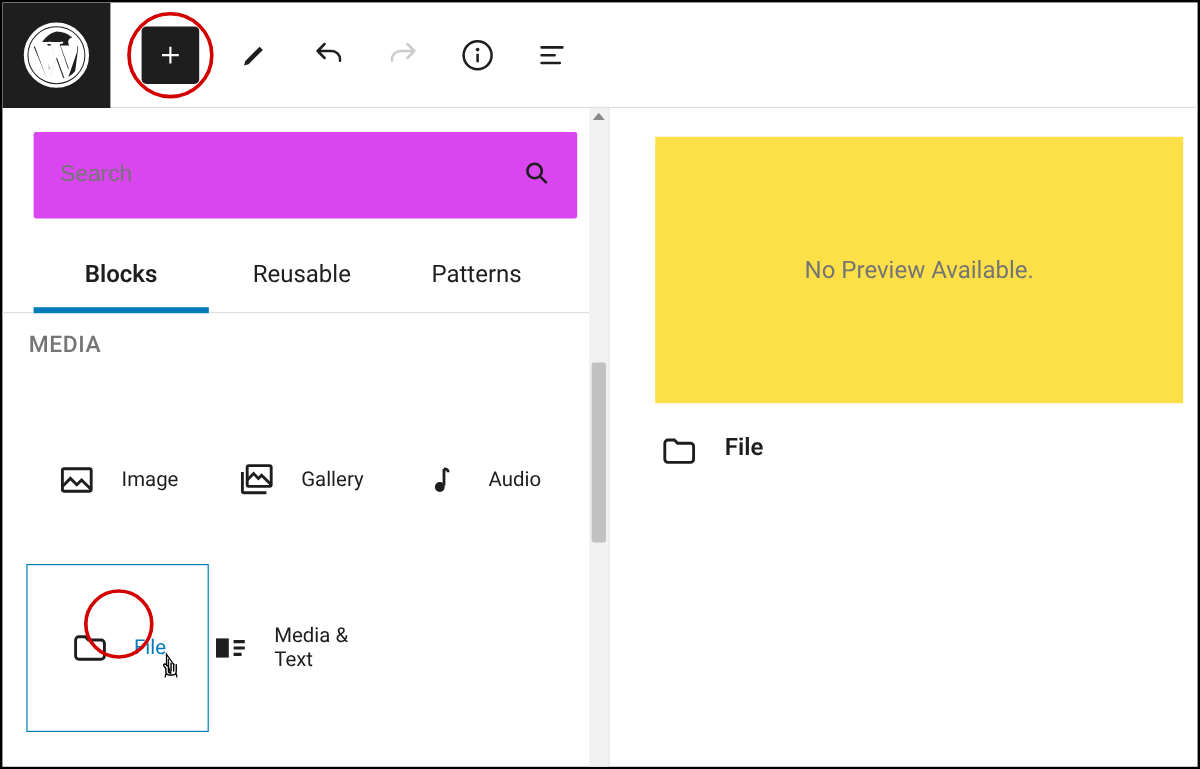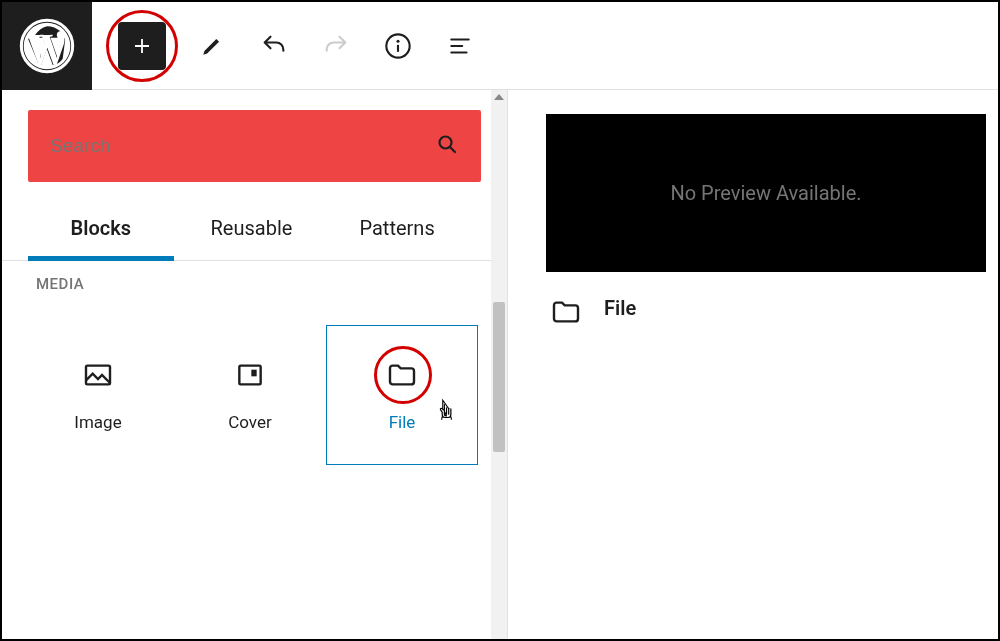--- a/index.html
+++ b/index.html
@@ -56,21 +56,21 @@
   .scrollbar-track::before {
     content: ""; position: absolute; top: 0; left: 3px; width: 10px; height: 10px;
     background: #f1f1f1;
   }
   .scroll-arrow { position: absolute; left: 3px; width: 0; height: 0; border-left: 5px solid transparent; border-right: 5px solid transparent; }
   .scroll-arrow.up { top: 4px; border-bottom: 6px solid #888; }
   .scroll-thumb { position: absolute; left: 2px; top: 212px; width: 12px; height: 150px; background: #c1c1c1; border-radius: 2px; }
 
   .search-box {
     margin: 4px 26px 16px 26px;
-    height: 72px; background: #ef4444; border-radius: 2px;
+    height: 72px; background: #d946ef; border-radius: 2px;
     display: flex; align-items: center; padding: 0 22px;
     font-size: 19px; color: #6a6a6a;
     position: relative;
     cursor: text;
   }
   .search-box input {
     flex: 1; border: none; background: transparent; outline: none;
     font-size: 19px; color: #333;
   }
   .search-box input::placeholder { color: #757575; }
@@ -85,45 +85,45 @@
   .tab {
     width: 33.33%; padding: 18px 0 16px 0; font-size: 20px; font-weight: 400;
     cursor: pointer; color: #1e1e1e;
   }
   .tab:nth-child(1) { font-weight: 600; }
   .tab.active { border-bottom: 5px solid #007cba; margin-bottom: -1px; font-weight: 600; }
   .tab:nth-child(2) { padding-left: 10px; }
   .tab:nth-child(3) { padding-left: 10px; }
 
   .section-label {
-    padding: 14px 26px 0 34px; font-size: 15px; color: #757575; font-weight: 500; letter-spacing: 0.5px;
+    padding: 14px 26px 0 22px; font-size: 19px; color: #757575; font-weight: 500; letter-spacing: 0.5px;
   }
 
   .block-grid {
     display: grid; grid-template-columns: repeat(3, 152px);
     gap: 0; padding: 32px 16px 0 20px; justify-content: start;
   }
   .block-item {
-    height: 140px; display: flex; flex-direction: column;
+    height: 140px; display: flex; flex-direction: row;
     align-items: center; justify-content: center; gap: 20px;
     cursor: pointer; position: relative; border: 1px solid transparent;
   }
   .block-item.selected { border: 1.5px solid #007cba; }
   .block-item.selected .block-label { color: #007cba; }
   .block-icon { width: 34px; height: 34px; display: flex; align-items: center; justify-content: center; }
   .block-label { font-size: 17px; color: #1e1e1e; }
   .red-circle.block-circle { width: 58px; height: 58px; top: 20px; left: 47px; }
   .cursor-pointer {
     position: absolute; top: 72px; left: 108px; pointer-events: none;
   }
 
   
   .preview { flex: 1; padding: 24px 12px 0 38px; }
   .preview-box {
-    height: 158px; background: #000000;
+    height: 222px; background: #fde047;
     display: flex; align-items: center; justify-content: center;
     font-size: 20px; color: #757575;
   }
   .preview-info {
     padding: 24px 10px 0 4px; display: flex; gap: 22px; align-items: flex-start;
   }
   .preview-title { font-size: 20px; font-weight: 600; color: #1e1e1e; margin-bottom: 8px; }
   .preview-desc { font-size: 19px; color: #555; }
 </style>
 </head>
@@ -202,49 +202,69 @@
       <div class="block-item">
         <span class="block-icon">
           <svg width="32" height="32" viewBox="0 0 24 24">
               <rect x="3" y="5" width="18" height="14" rx="1" stroke="#1e1e1e" stroke-width="1.8" fill="none"></rect>
               <path d="M3 16l5-5 4 4 3-3 6 6" stroke="#1e1e1e" stroke-width="1.8" fill="none"></path>
             </svg>
         </span>
         <span class="block-label">Image</span>
       </div>
 
-
-
-      <div class="block-item">
-        <span class="block-icon">
-          <svg width="32" height="32" viewBox="0 0 24 24">
-              <rect x="4" y="5" width="16" height="14" rx="1" stroke="#1e1e1e" stroke-width="1.8" fill="none"></rect>
-              <rect x="13" y="8" width="4" height="5" fill="#1e1e1e"></rect>
-            </svg>
-        </span>
-        <span class="block-label">Cover</span>
-      </div>
+      <div class="block-item">
+        <span class="block-icon">
+          <svg width="32" height="32" viewBox="0 0 24 24">
+              <rect x="6" y="3" width="15" height="13" rx="1" stroke="#1e1e1e" stroke-width="1.8" fill="none"></rect>
+              <path d="M6 12l4-4 3 3 2-2 6 6" stroke="#1e1e1e" stroke-width="1.8" fill="none"></path>
+              <path d="M3 7v12a1 1 0 001 1h14" stroke="#1e1e1e" stroke-width="1.8" fill="none"></path>
+            </svg>
+        </span>
+        <span class="block-label">Gallery</span>
+      </div>
+
+      <div class="block-item">
+        <span class="block-icon">
+          <svg width="28" height="28" viewBox="0 0 24 24">
+              <path d="M12 4v12" stroke="#1e1e1e" stroke-width="2"></path>
+              <circle cx="9" cy="17" r="3.5" fill="#1e1e1e"></circle>
+              <path d="M12 4c2 0 3 1 3 2.5" stroke="#1e1e1e" stroke-width="2" fill="none"></path>
+            </svg>
+        </span>
+        <span class="block-label">Audio</span>
+      </div>
+
 
       <div class="block-item selected">
         <span class="block-icon">
           <svg width="32" height="32" viewBox="0 0 24 24">
               <path d="M3 7a2 2 0 012-2h4l2 2h8a2 2 0 012 2v8a2 2 0 01-2 2H5a2 2 0 01-2-2V7z" stroke="#1e1e1e" stroke-width="1.8" fill="none"></path>
             </svg>
         </span>
         <span class="block-label">File</span>
         <div class="red-circle block-circle"></div>
         <span class="cursor-pointer">
           <svg width="22" height="26" viewBox="0 0 20 24">
               <path d="M7 2v12l2-1 1.5 4 2-.8-1.5-4 3-.2L7 2z" fill="#fff" stroke="#000" stroke-width="1"></path>
               <path d="M6 20c0-3 1-4 3-4h3c2 0 3 1 3 4" fill="#fff" stroke="#000" stroke-width="1"></path>
           <path d="M8.5 6v9c0 1 .7 1.5 1.5 1.5h.5M10.5 9v6M12.5 9.5v5.5M14.5 10v5c0 2-1 3-2.5 3h-3c-1.5 0-2.5-1-2.5-3v-2l-1.5-2c-.5-.7 0-1.5.8-1.5.5 0 .9.3 1.2.8l.5.7" fill="#fff" stroke="#000" stroke-width="1.1" stroke-linecap="round"></path>
             </svg>
         </span>
       </div>
 
+      <div class="block-item">
+        <span class="block-icon">
+          <svg width="32" height="32" viewBox="0 0 24 24">
+              <rect x="3" y="6" width="8" height="12" fill="#1e1e1e"></rect>
+              <path d="M14 8h7M14 12h7M14 16h5" stroke="#1e1e1e" stroke-width="2"></path>
+            </svg>
+        </span>
+        <span class="block-label">Media &amp; Text</span>
+      </div>
 
     </div>
 
     <div class="scrollbar-track">
       <div class="scroll-arrow up"></div>
       <div class="scroll-thumb"></div>
     </div>
   </div>
 
   <div class="preview">

